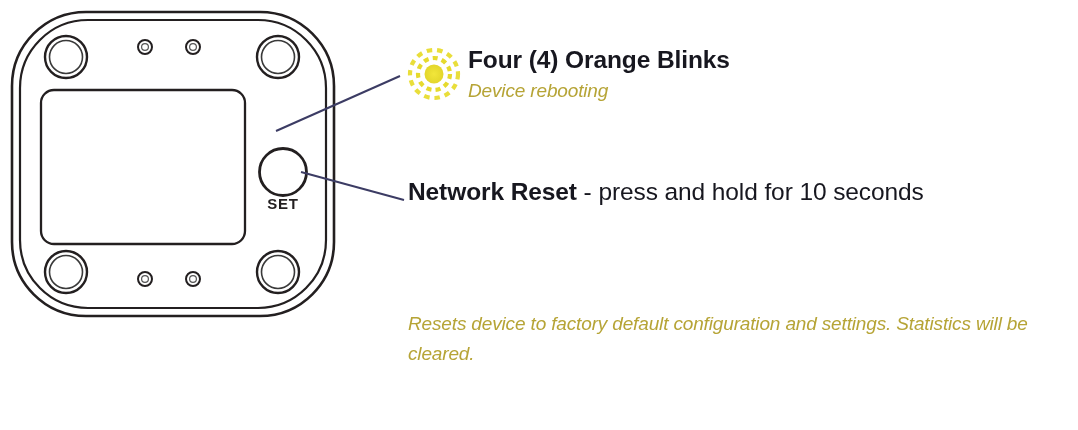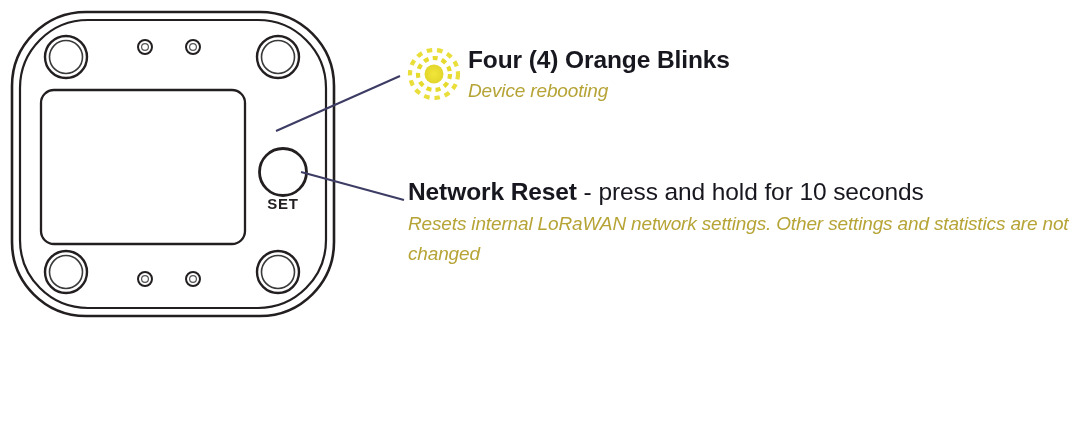--- a/index.html
+++ b/index.html
@@ -152,23 +152,23 @@
       </svg>
       <div class="callout-body">
         <div class="headline"><span class="term">Four (4) Orange Blinks</span><span class="rest"></span></div>
         <div class="subline">Device rebooting</div>
       </div>
     </div>
 
     <div class="callout callout-network">
       <div class="callout-body">
         <div class="headline"><span class="term">Network Reset</span><span class="rest"> - press and hold for 10 seconds</span></div>
-        <div class="subline">Resets internal LoRaWAN network settings. Other settings and statistics are not changed</div>
       </div>
     </div>
 
     <div class="callout callout-factory">
       <div class="callout-body">
+        <div class="subline">Resets device to factory default configuration and settings. Statistics will be cleared.</div>
       </div>
     </div>
 
   </div>
 </div>
 
 </body></html>

